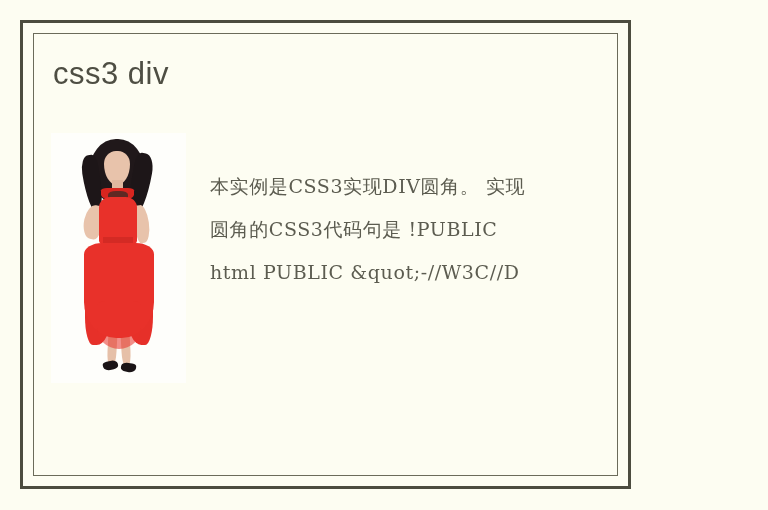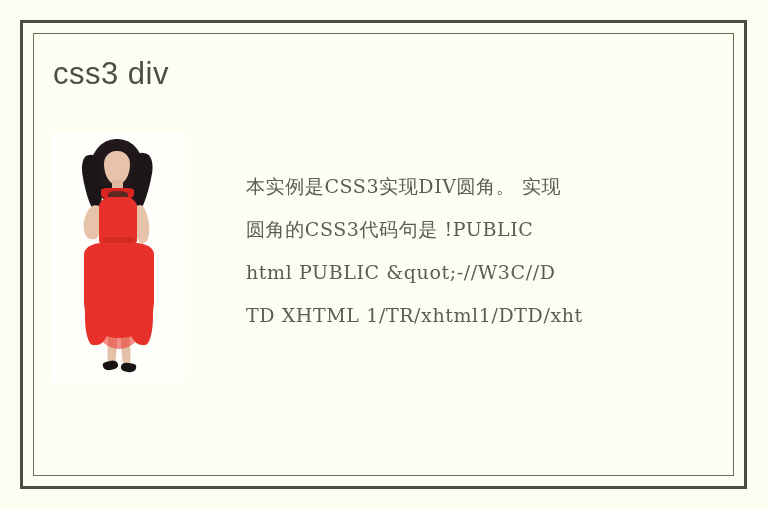--- a/index.html
+++ b/index.html
@@ -20,21 +20,21 @@
     height: 510px;
     background: #fdfdf2;
     box-sizing: border-box;
   }
 
   
   .frame-outer {
     position: absolute;
     left: 20px;
     top: 20px;
-    width: 727px;
+    width: 611px;
     height: 469px;
     border: 3px solid #4c4c3f;
     box-sizing: border-box;
     background: #fdfdf2;
   }
 
   
   .frame-inner {
     position: absolute;
     left: 10px;
@@ -65,21 +65,20 @@
     white-space: nowrap;
   }
 
   .body-row {
     position: absolute;
     left: 28px;
     top: 110px;
     right: 24px;
     display: flex;
     align-items: flex-start;
-    gap: 36px;
   }
 
   .photo-wrap {
     width: 135px;
     flex: 0 0 135px;
     position: relative;
     height: 250px;
   }
 
   
@@ -281,19 +280,18 @@
             <div class="ph-skirt-sheer"></div>
             <div class="ph-shoe-l"></div>
             <div class="ph-shoe-r"></div>
           </div>
         </div>
 
         <div class="description">
           <div class="desc-line">本实例是CSS3实现DIV圆角。 实现</div>
           <div class="desc-line">圆角的CSS3代码句是 !PUBLIC</div>
           <div class="desc-line"> html PUBLIC &amp;quot;-//W3C//D</div>
-          <div class="desc-line">TD XHTML 1/TR/xhtml1/DTD/xht</div>
         </div>
 
       </div>
     </div>
   </div>
 </div>
 
 </body></html>

